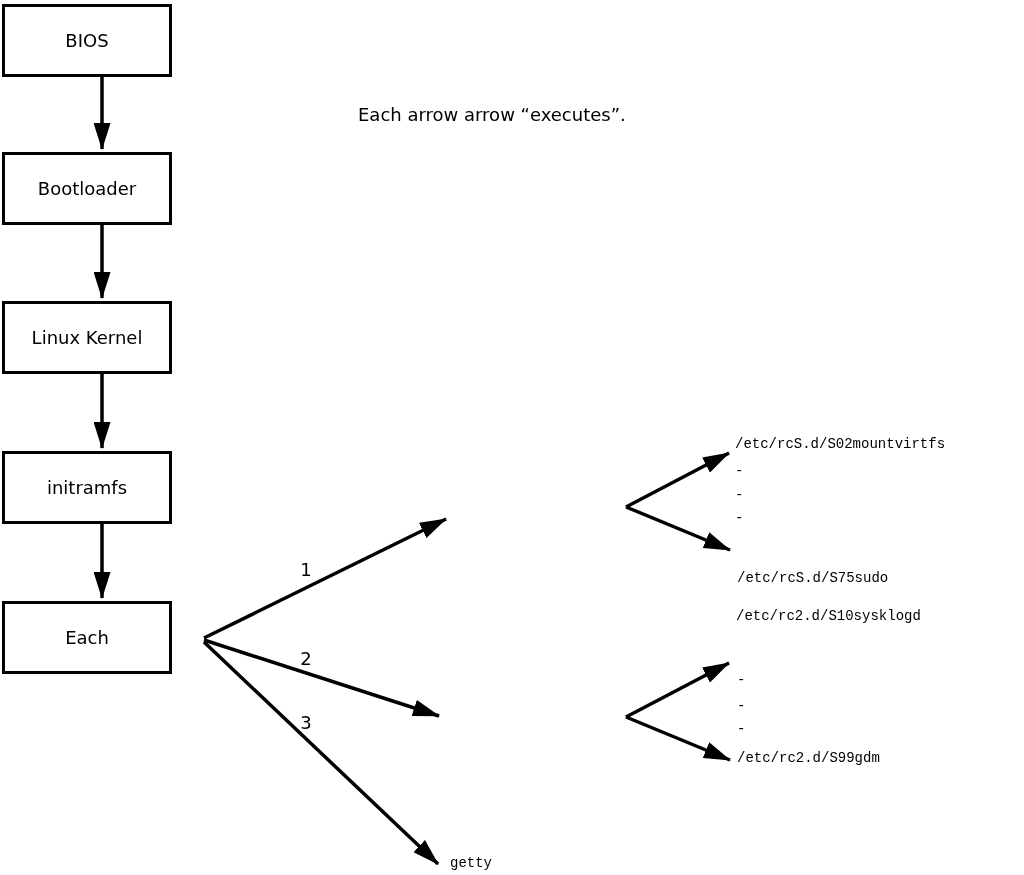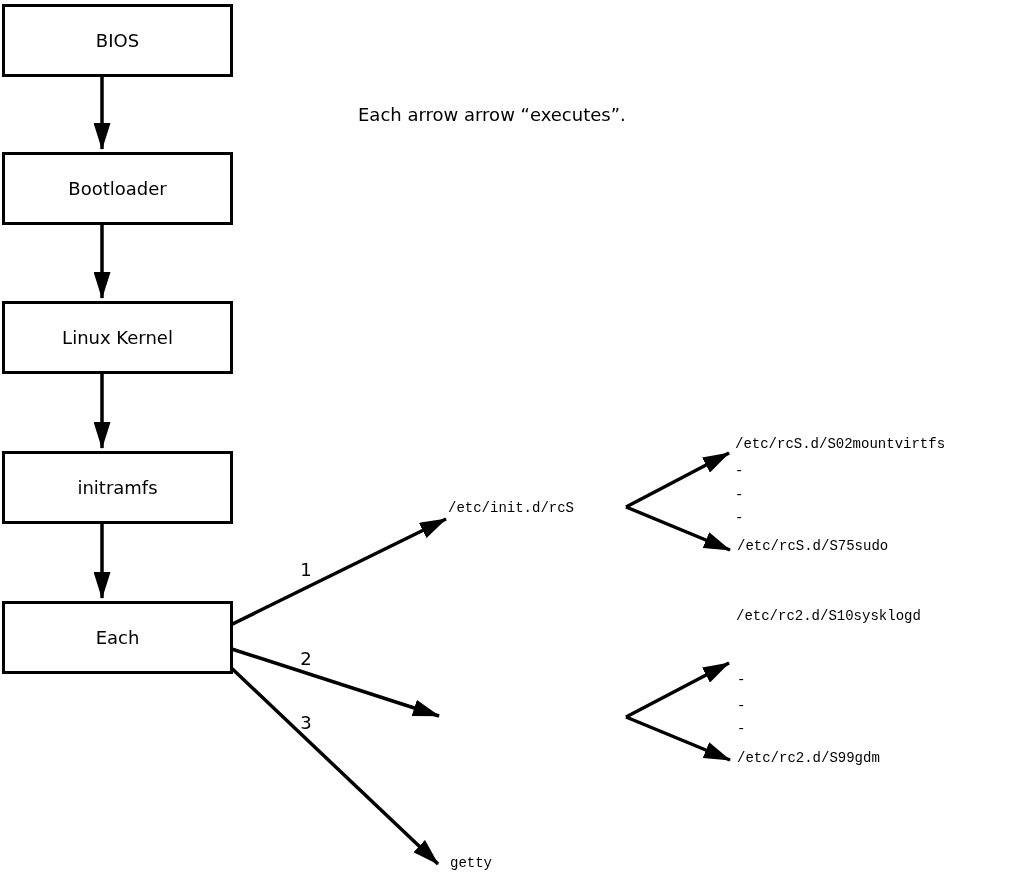--- a/index.html
+++ b/index.html
@@ -13,21 +13,21 @@
     color: #000000;
   }
   .arrow-layer {
     position: absolute;
     left: 0; top: 0;
     width: 1024px; height: 875px;
   }
   .node-box {
     position: absolute;
     left: 2px;
-    width: 231px;
+    width: 170px;
     height: 73px;
     border: 3px solid #000000;
     box-sizing: border-box;
     background: #ffffff;
     display: flex;
     align-items: center;
     justify-content: center;
     font-size: 18px;
   }
   .caption {
@@ -94,28 +94,27 @@
     <span>initramfs</span>
   </div>
   <div class="node-box" style="top:601px">
     <span>Each</span>
   </div>
 
   <div class="branch-num" style="left:306px; top:569px">1</div>
   <div class="branch-num" style="left:306px; top:658px">2</div>
   <div class="branch-num" style="left:306px; top:722px">3</div>
 
-  <div class="mono-label" style="left:448px; top:508px">/etc/init.d/rcS</div>
   <div class="mono-label" style="left:450px; top:863px">getty</div>
 
   <div class="mono-label" style="left:735px; top:444px">/etc/rcS.d/S02mountvirtfs</div>
   <div class="mono-label" style="left:735px; top:471px">-</div>
   <div class="mono-label" style="left:735px; top:495px">-</div>
   <div class="mono-label" style="left:735px; top:518px">-</div>
-  <div class="mono-label" style="left:737px; top:546px">/etc/rcS.d/S75sudo</div>
+  <div class="mono-label" style="left:737px; top:578px">/etc/rcS.d/S75sudo</div>
 
   <div class="mono-label" style="left:736px; top:616px">/etc/rc2.d/S10sysklogd</div>
   <div class="mono-label" style="left:737px; top:680px">-</div>
   <div class="mono-label" style="left:737px; top:706px">-</div>
   <div class="mono-label" style="left:737px; top:729px">-</div>
   <div class="mono-label" style="left:737px; top:758px">/etc/rc2.d/S99gdm</div>
 
 </div>
 
 </body></html>

